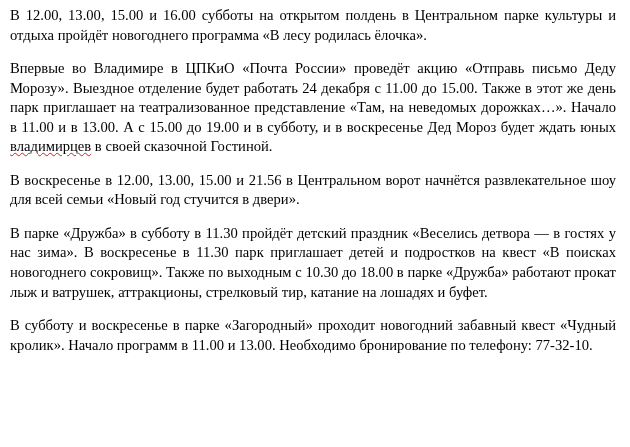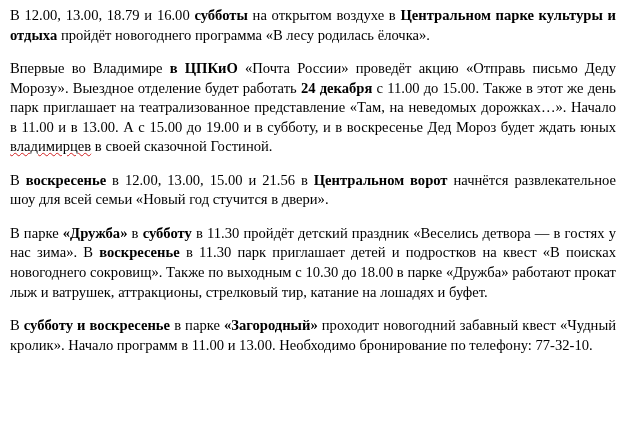--- a/index.html
+++ b/index.html
@@ -24,40 +24,40 @@
     margin: 0 0 14px 0;
     font-size: 14.6px;
     line-height: 1.34;
     text-align: justify;
     text-justify: inter-word;
   }
   p:last-child {
     margin-bottom: 0;
   }
   b {
-    font-weight: bold;
+    font-weight: normal;
   }
   .spell {
     text-decoration: underline;
     text-decoration-style: wavy;
     text-decoration-color: #d01f1f;
     text-decoration-thickness: 1px;
     text-underline-offset: 1px;
   }
   .strike-err {
     text-decoration: underline line-through;
     text-decoration-style: solid;
     text-decoration-color: #d01f1f;
     text-decoration-thickness: 1px;
   }
 </style>
 </head>
 <body>
 
 <div class="page">
   <div id="paragraphs">
-      <p><span>В 12.00, 13.00, 18.79 и 16.00 </span><b>субботы</b><span> на открытом воздухе в </span><b>Центральном парке культуры и отдыха</b><span> пройдёт новогоднего программа «В лесу родилась ёлочка».</span></p>
+      <p><span>В 12.00, 13.00, 15.00 и 16.00 </span><b>субботы</b><span> на открытом полдень в </span><b>Центральном парке культуры и отдыха</b><span> пройдёт новогоднего программа «В лесу родилась ёлочка».</span></p>
       <p><span>Впервые во Владимире </span><b>в ЦПКиО</b><span> «Почта России» проведёт акцию «Отправь письмо Деду Морозу». Выездное отделение будет работать </span><b>24 декабря</b><span> с 11.00 до 15.00. Также в этот же день парк приглашает на театрализованное представление «Там, на неведомых дорожках…». Начало в 11.00 и в 13.00. А с 15.00 до 19.00 и в субботу, и в воскресенье Дед Мороз будет ждать юных </span><span class="spell">владимирцев</span><span> в своей сказочной Гостиной.</span></p>
       <p><span>В </span><b>воскресенье</b><span> в 12.00, 13.00, 15.00 и 21.56 в </span><b>Центральном ворот</b><span> начнётся развлекательное шоу для всей семьи «Новый год стучится в двери».</span></p>
       <p><span>В парке </span><b>«Дружба»</b><span> в </span><b>субботу</b><span> в 11.30 пройдёт детский праздник «Веселись детвора — в гостях у нас зима». В </span><b>воскресенье</b><span> в 11.30 парк приглашает детей и подростков на квест «В поисках новогоднего сокровищ». Также по выходным с 10.30 до 18.00 в парке «Дружба» работают прокат лыж и ватрушек, аттракционы, стрелковый тир, катание на лошадях и буфет.</span></p>
       <p><span>В </span><b>субботу и воскресенье</b><span> в парке </span><b>«Загородный»</b><span> проходит новогодний забавный квест «Чудный кролик». Начало программ в 11.00 и 13.00. Необходимо бронирование по телефону: 77-32-10.</span></p>
     </div>
 </div>
 
 </body></html>

